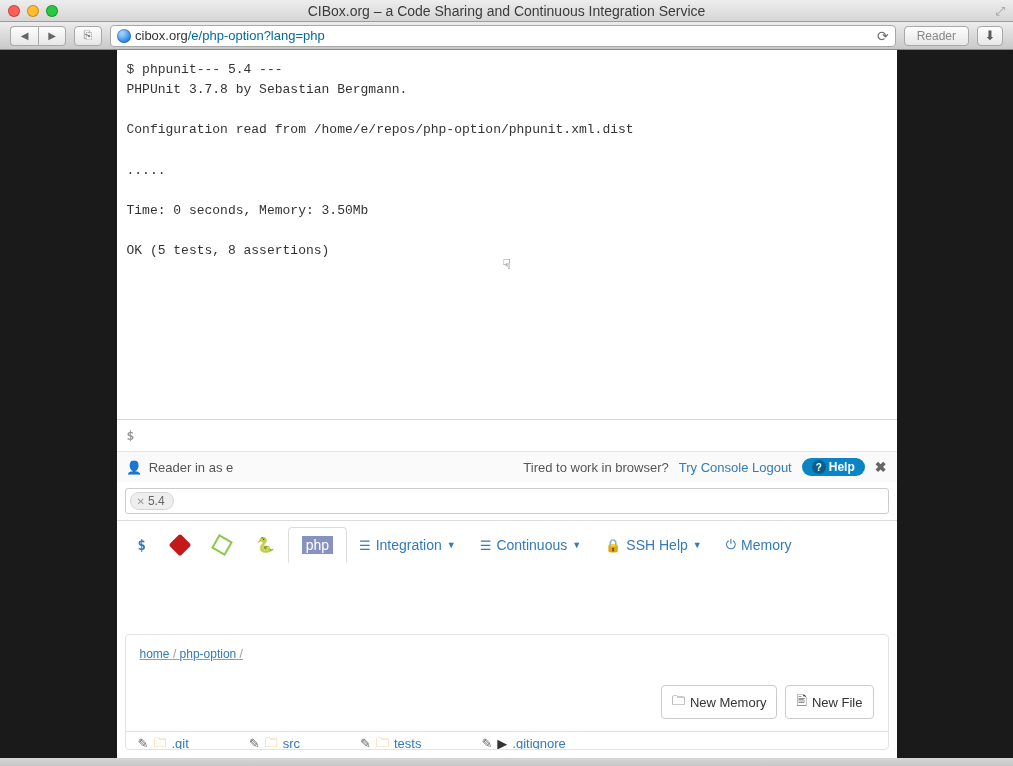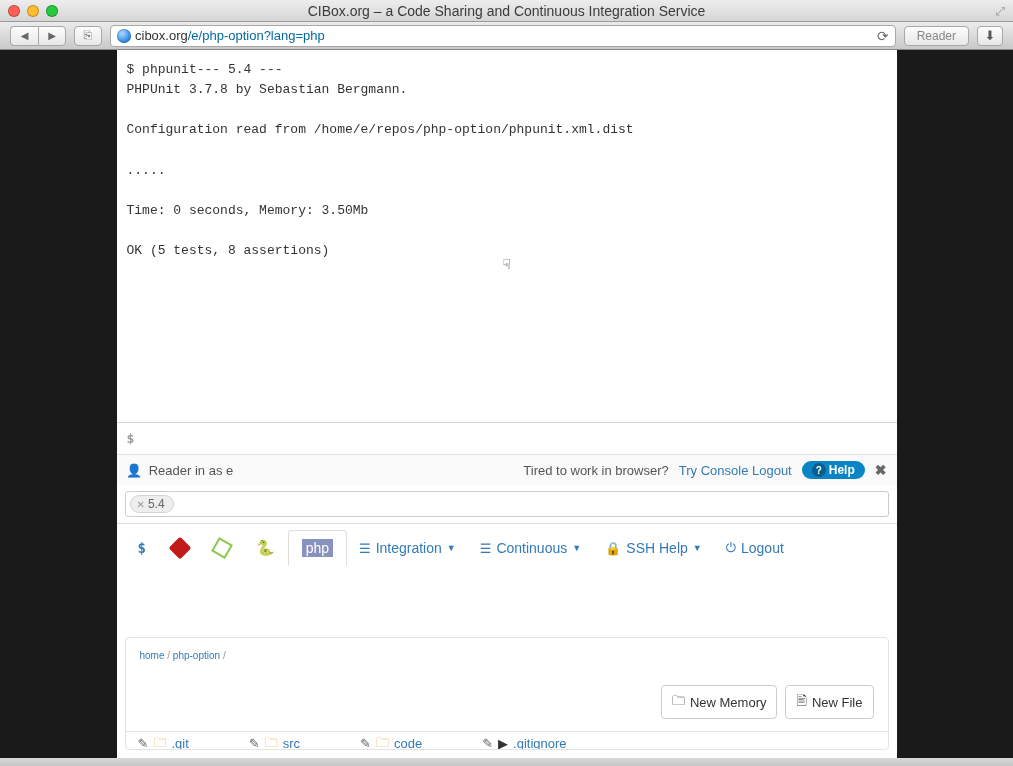--- a/index.html
+++ b/index.html
@@ -66,21 +66,21 @@
 .node-ico { width: 16px; height: 16px; border: 2px solid #8cc84b; transform: rotate(30deg); }
 .python-ico { font-size: 15px; }
 .php-ico { background: #8892bf; color: #fff; padding: 1px 4px; border-radius: 0; font-size: 14px; font-weight: normal; }
 .menu-item { padding: 8px 12px; color: #337ab7; display: inline-flex; align-items: center; gap: 5px; font-size: 14px; }
 .menu-ico { color: #337ab7; font-size: 13px; }
 .caret-d { font-size: 9px; color: #337ab7; }
 
 
 .panel-gap { height: 70px; }
 .panel { border: 1px solid #e3e3e3; border-radius: 4px; margin: 0 8px 8px 8px; }
-.breadcrumb { padding: 12px 14px; font-size: 10px; color: #999; }
+.breadcrumb { padding: 12px 14px; font-size: 12px; color: #999; text-decoration: underline; }
 .breadcrumb a { color: #337ab7; text-decoration: none; }
 .btn-row { padding: 12px 14px; display: flex; justify-content: flex-end; gap: 8px; }
 .btn { background: #fff; border: 1px solid #ccc; border-radius: 4px; padding: 5px 10px; font-size: 13px; color: #333; display: inline-flex; align-items: center; gap: 5px; }
 .folder-listing { border-top: 1px solid #e3e3e3; padding: 6px 12px 0 12px; display: flex; gap: 60px; font-size: 13px; color: #337ab7; overflow:hidden; height: 18px;}
 .fl-item { display: inline-flex; align-items: center; gap: 5px; }
 .edit-ico { color: #666; }
 .folder-ico { color: #f0ad4e; }
 .arrow-ico { color: #333; }
 
 .bottom-chrome { height: 8px; background: linear-gradient(#d8d8d8, #c6c6c6); }
@@ -178,21 +178,21 @@
           <span>Continuous</span> 
           <span class="caret-d">▼</span>
         </span>
       <span class="menu-item">
           <span class="menu-ico">🔒</span>
           <span>SSH Help</span>
           <span class="caret-d">▼</span>
         </span>
       <span class="menu-item">
           <span class="menu-ico">⏻</span>
-          <span>Logout</span>
+          <span>Memory</span>
         </span>
     </div>
 
     <div class="panel-gap"></div>
 
     <div class="panel">
       <div class="breadcrumb">
         <a>home</a>
         <span> / </span>
         <a>php-option</a>
@@ -215,21 +215,21 @@
             <span>.git</span>
           </span>
         <span class="fl-item">
             <span class="edit-ico">✎</span>
             <span class="folder-ico">🗀</span>
             <span>src</span>
           </span>
         <span class="fl-item">
             <span class="edit-ico">✎</span>
             <span class="folder-ico">🗀</span>
-            <span>code</span>
+            <span>tests</span>
           </span>
         <span class="fl-item">
             <span class="edit-ico">✎</span>
             <span class="arrow-ico">▶</span>
             <span>.gitignore</span>
           </span>
       </div>
     </div>
 
   </div>

